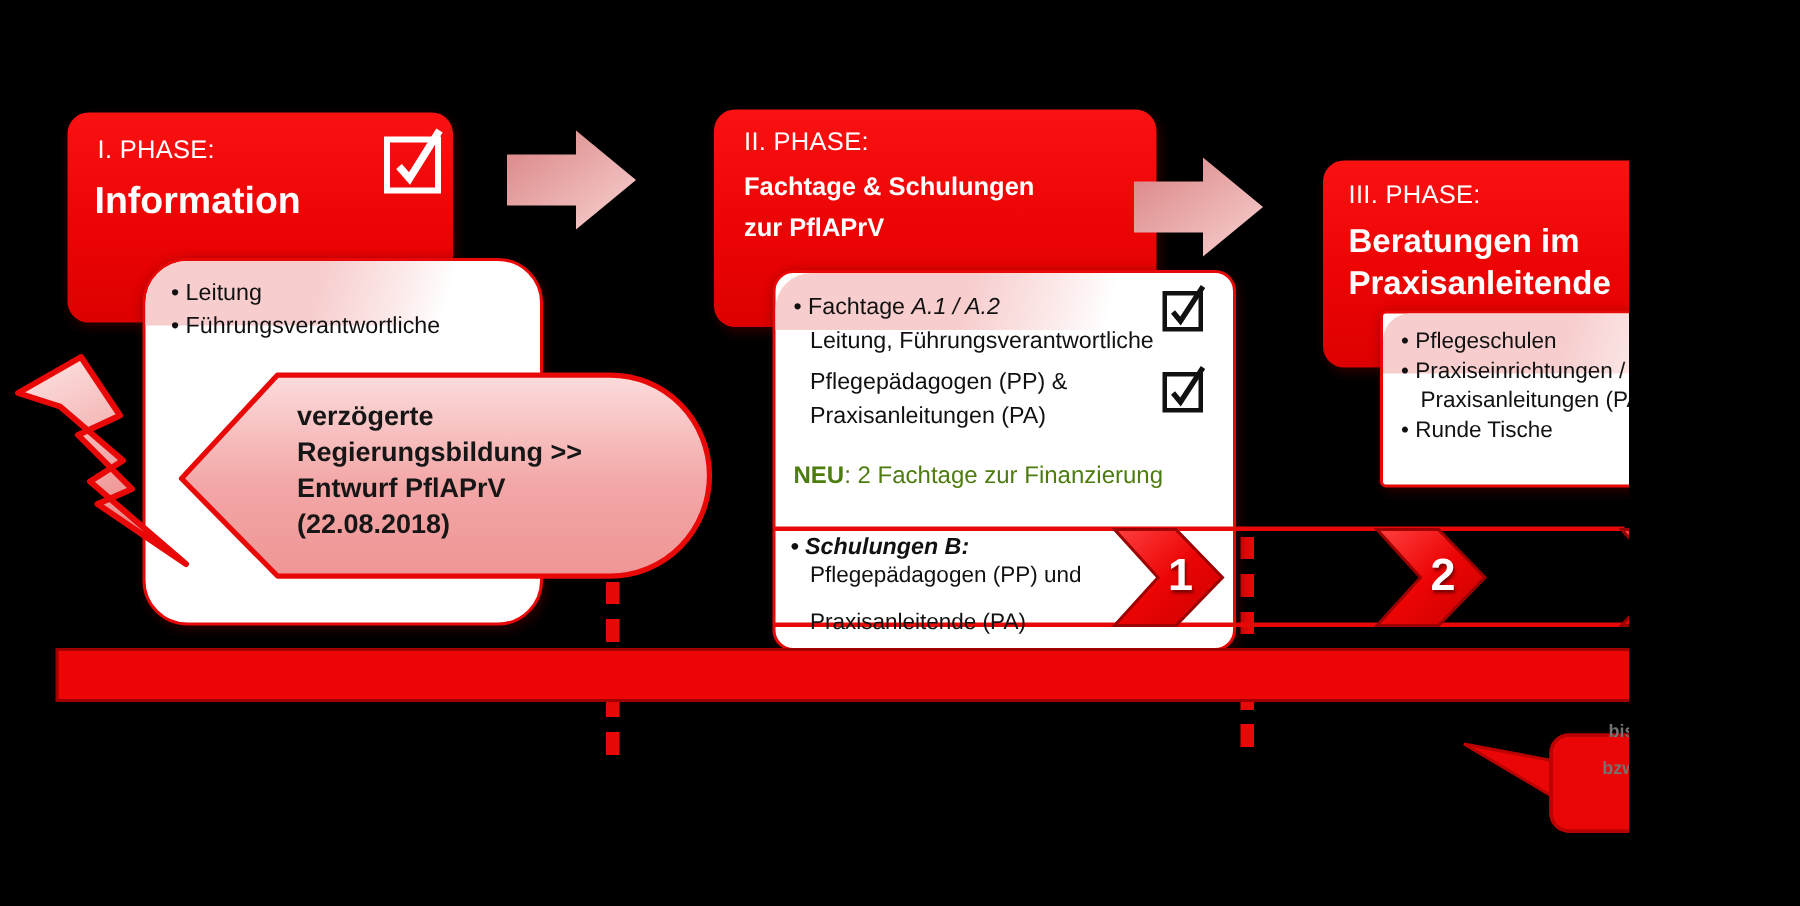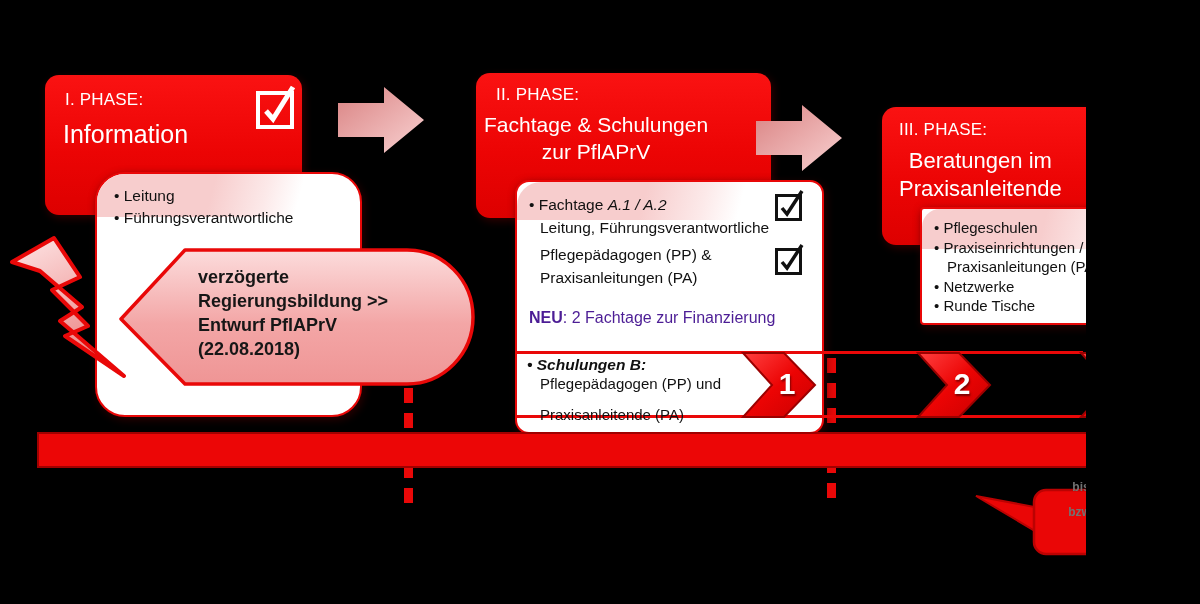--- a/index.html
+++ b/index.html
@@ -11,25 +11,25 @@
   .dash{position:absolute;width:9px;background:repeating-linear-gradient(to bottom,#e90808 0 15px,transparent 15px 25px);}
   #dash1{left:404px;top:388px;height:124px;}
   #dash2{left:827px;top:358px;height:150px;}
 
   
   .redbox{position:absolute;border-radius:14px;background:linear-gradient(180deg,#fa1212 0%,#ec0404 55%,#dd0000 100%);box-shadow:2px 3px 8px rgba(60,0,0,.8);}
   #p1{left:45px;top:75px;width:257px;height:140px;}
   #p2{left:450px;top:73px;width:295px;height:145px;margin-left:26px;}
   #p3{left:882px;top:107px;width:256px;height:138px;}
   .phase-label{position:absolute;color:#fff;font-size:17px;letter-spacing:.2px;}
-  .phase-title{position:absolute;color:#fff;font-weight:normal;text-align:center;}
+  .phase-title{position:absolute;color:#fff;font-weight:bold;}
   #p1 .phase-label{left:20px;top:15px;}
   #p1 .phase-title{left:18px;top:45px;font-size:25px;}
   #p2 .phase-label{left:20px;top:12px;}
-  #p2 .phase-title{left:8px;top:38px;font-size:21px;line-height:27px;}
+  #p2 .phase-title{left:20px;top:38px;font-size:17px;line-height:27px;}
   #p3 .phase-label{left:17px;top:13px;}
   #p3 .phase-title{left:17px;top:40px;font-size:22px;line-height:28px;}
 
   
   .cbx{position:absolute;display:block;}
   .cbx svg{position:absolute;left:0;top:0;overflow:visible;}
   .cbx-lg{width:30px;height:30px;border:4px solid #fff;}
   .cbx-sm{width:21px;height:21px;border:3px solid #111;background:#fff;}
 
   
@@ -41,21 +41,21 @@
   #w1 .pink-cap{width:206px;height:43px;border-radius:28px 0 0 0;}
   #w2 .pink-cap{width:229px;height:38px;border-radius:24px 0 0 0;}
   #w3 .pink-cap{width:218px;height:40px;border-radius:18px 0 0 0;}
 
   .ptext{position:absolute;color:#111;font-size:15.5px;}
   .panel-item{padding-left:13px;text-indent:-13px;white-space:pre-line;line-height:21.5px;}
   .panel-item::before{content:"• ";}
   #w3 .panel-item{line-height:19.5px;font-size:15px;}
   .bullet::before{content:"• ";}
   .it{font-style:italic;}
-  .neu-line{position:absolute;color:#4c1d95;font-size:16px;}
+  .neu-line{position:absolute;color:#4d7c0f;font-size:16px;}
   .neu-line b{font-weight:bold;}
 
   
   #band{position:absolute;left:516px;top:351px;width:567px;height:67px;border-top:3px solid #e90808;border-bottom:3px solid #e90808;box-sizing:border-box;}
   .chev{position:absolute;top:352px;width:76px;height:66px;}
   .chev-num{position:absolute;top:367px;width:44px;text-align:center;color:#fff;font-size:30px;font-weight:bold;text-shadow:1px 2px 2px rgba(80,0,0,.7);}
   .sch{position:absolute;color:#111;}
   #sch-title{left:527px;top:356px;font-size:15.5px;font-weight:bold;font-style:italic;}
   #sch-l2{left:540px;top:375px;font-size:15px;}
   #sch-l3{left:540px;top:393px;font-size:15px;margin-top:13px;}
@@ -147,21 +147,20 @@
     <div class="ptext" style="left:23px;top:87px;">Praxisanleitungen (PA)</div>
     <div class="neu-line" style="left:12px;top:127px;"><b>NEU</b><span>: 2 Fachtage zur Finanzierung</span></div>
   </div>
 
   <div class="panel" id="w3">
     <div class="pink-cap"></div>
     <div class="ptext" style="left:12px;top:9px;">
       <div class="panel-item">Pflegeschulen</div>
       <div class="panel-item">Praxiseinrichtungen /
 Praxisanleitungen (PA)</div>
-      <div class="panel-item">Netzwerke</div>
       <div class="panel-item">Runde Tische</div>
     </div>
   </div>
 
   <div id="band"></div>
   <div class="sch" id="sch-title"><span class="bullet">Schulungen B:</span></div>
   <div class="sch" id="sch-l2">Pflegepädagogen (PP) und</div>
   <div class="sch" id="sch-l3">Praxisanleitende (PA)</div>
 
   <svg class="chev" style="left:741px;">

